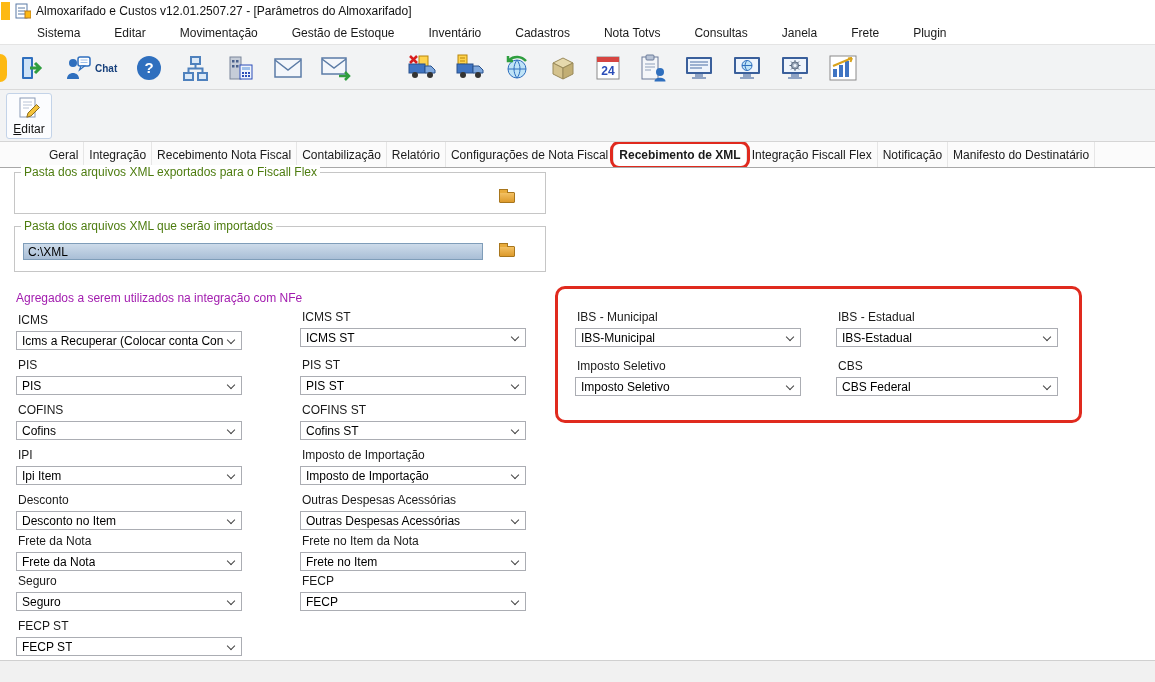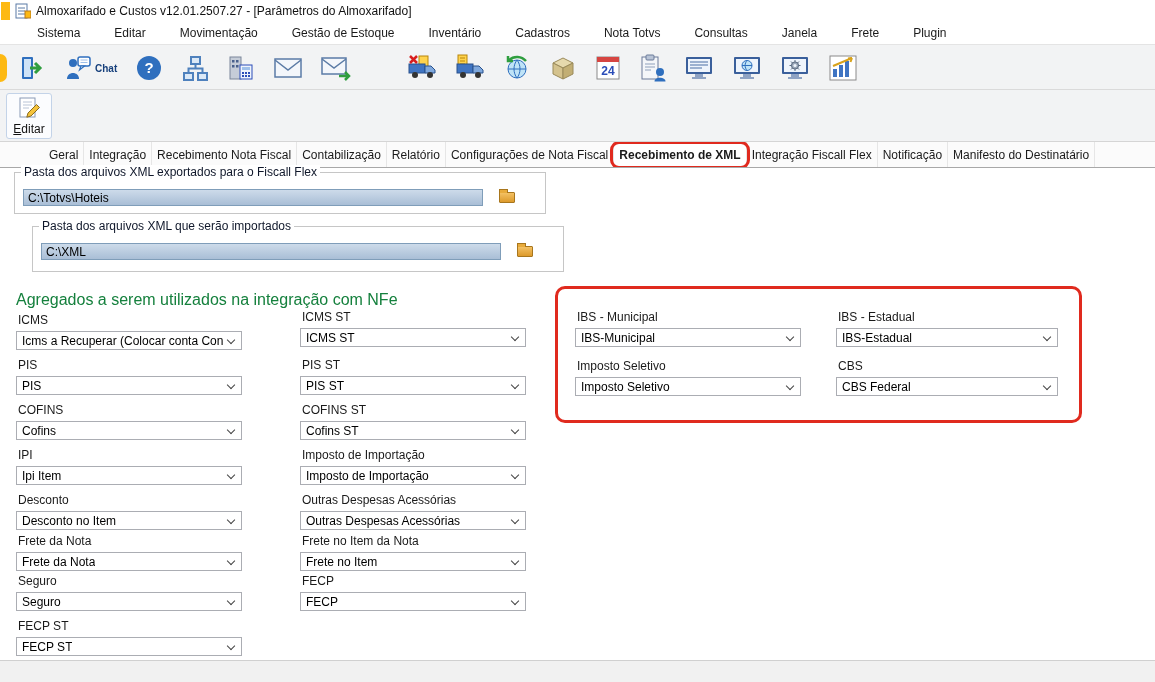--- a/index.html
+++ b/index.html
@@ -50,33 +50,33 @@
   .tab:first-child { padding-left:3px; }
   .tab.active { font-weight:bold; position:relative; background:#fff;text-align:center; }
   .tab-ring { position:absolute; left:-4px; right:-4px; top:-1px; bottom:-2px;
               border:3px solid #e02a1e; border-radius:9px; pointer-events:none; z-index:6; }
 
   
   .content { position:absolute; top:168px; left:0; right:0; bottom:22px; background:#fff; }
 
   .groupbox { position:absolute; border:1px solid #c6c6c6; background:#fff; }
   .gb1 { left:14px; top:4px;  width:532px; height:42px; }
-  .gb2 { left:14px; top:58px; width:532px; height:46px;margin-left:18px; }
-  .gb-legend { position:absolute; top:-8px; left:6px; background:#fff; padding:0 3px; font-size:12px; color:#0f172a;text-align:right; }
+  .gb2 { left:14px; top:58px; width:532px; height:46px; }
+  .gb-legend { position:absolute; top:-8px; left:6px; background:#fff; padding:0 3px; font-size:12px; color:#4d7c0f;text-align:right; }
   .path-input { position:absolute; left:8px; top:16px; width:460px; height:17px;
                 background:linear-gradient(#cddbea,#a9bed6); border:1px solid #7f9db9;
                 font:12px "Liberation Sans", sans-serif; padding:0 4px; color:#000; }
   .folder-btn { position:absolute; left:480px; top:15px; width:24px; height:19px; border:none; background:transparent;
                 display:flex; align-items:center; justify-content:center; cursor:pointer; padding:0; }
   .folder-icon { position:relative; width:16px; height:11px;
                  background:linear-gradient(#f3c164,#dd9a2b); border:1px solid #a8761d; border-radius:1px; }
   .folder-icon::before { content:""; position:absolute; top:-4px; left:-1px; width:7px; height:3px;
                          background:#e8ab3c; border:1px solid #a8761d; border-bottom:none; }
 
-  .aggregates-title { position:absolute; left:16px; top:123px; font-size:16px; color:#15803d; }
+  .aggregates-title { position:absolute; left:16px; top:123px; font-size:12px; color:#a21caf; }
 
   .fld { position:absolute; }
   .fld .lbl { display:block; padding-left:2px; margin-bottom:4px; color:#1a1a1a; white-space:nowrap; }
   .combo { height:19px; border:1px solid #abadb3; background:#fff; position:relative;
            display:flex; align-items:center; padding:0 18px 0 5px; cursor:default; }
   .combo-value { white-space:nowrap; overflow:hidden; color:#000; }
   .chevron { position:absolute; right:7px; top:5px; width:6px; height:6px;
              border-right:1px solid #444; border-bottom:1px solid #444; transform:rotate(45deg); }
 
   .ibs-ring { position:absolute; left:555px; top:118px; width:527px; height:137px;
@@ -374,21 +374,20 @@
   </span>
   <span class="tab">Integração Fiscall Flex</span>
   <span class="tab">Notificação</span>
   <span class="tab">Manifesto do Destinatário</span>
 </div>
 
 <div class="content">
 
   <div class="groupbox gb1">
     <span class="gb-legend">Pasta dos arquivos XML exportados para o Fiscall Flex</span>
-    <input class="path-input" type="text" value="C:\Totvs\Hoteis" style="">
     <button class="folder-btn">
       <span class="folder-icon"></span>
     </button>
   </div>
 
   <div class="groupbox gb2">
     <span class="gb-legend">Pasta dos arquivos XML que serão importados</span>
     <input class="path-input" type="text" value="C:\XML" style="">
     <button class="folder-btn">
       <span class="folder-icon"></span>

